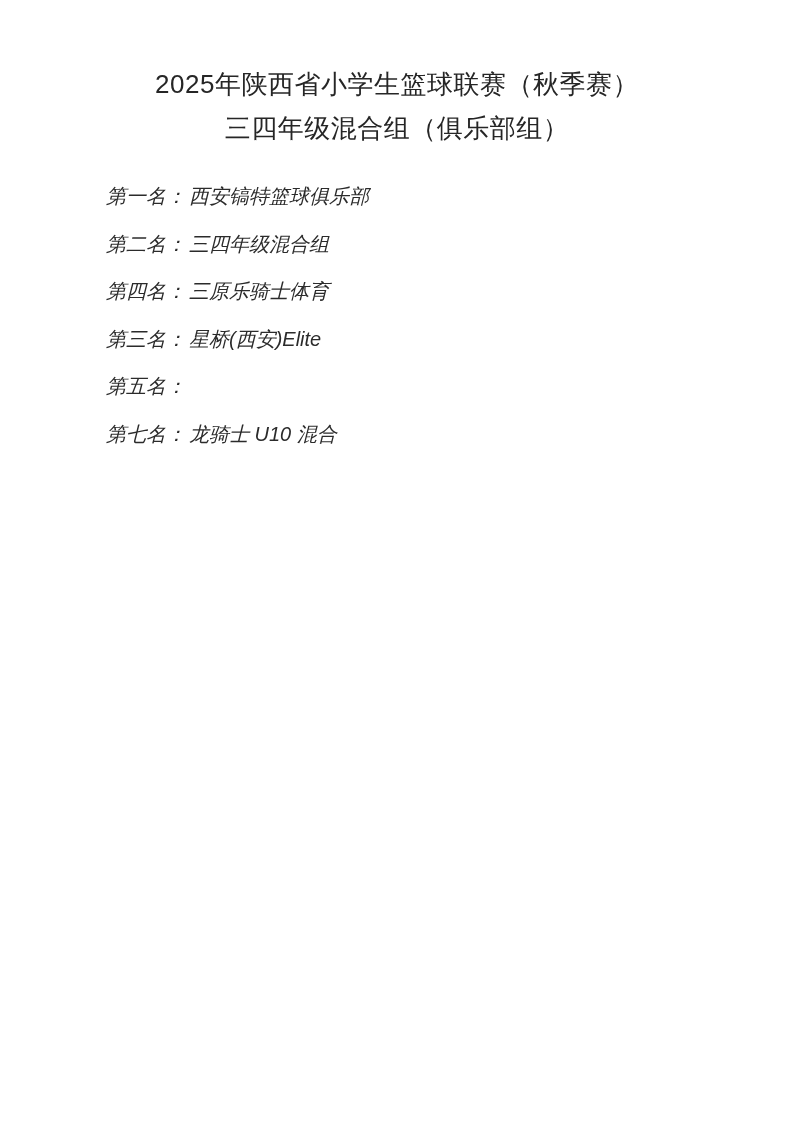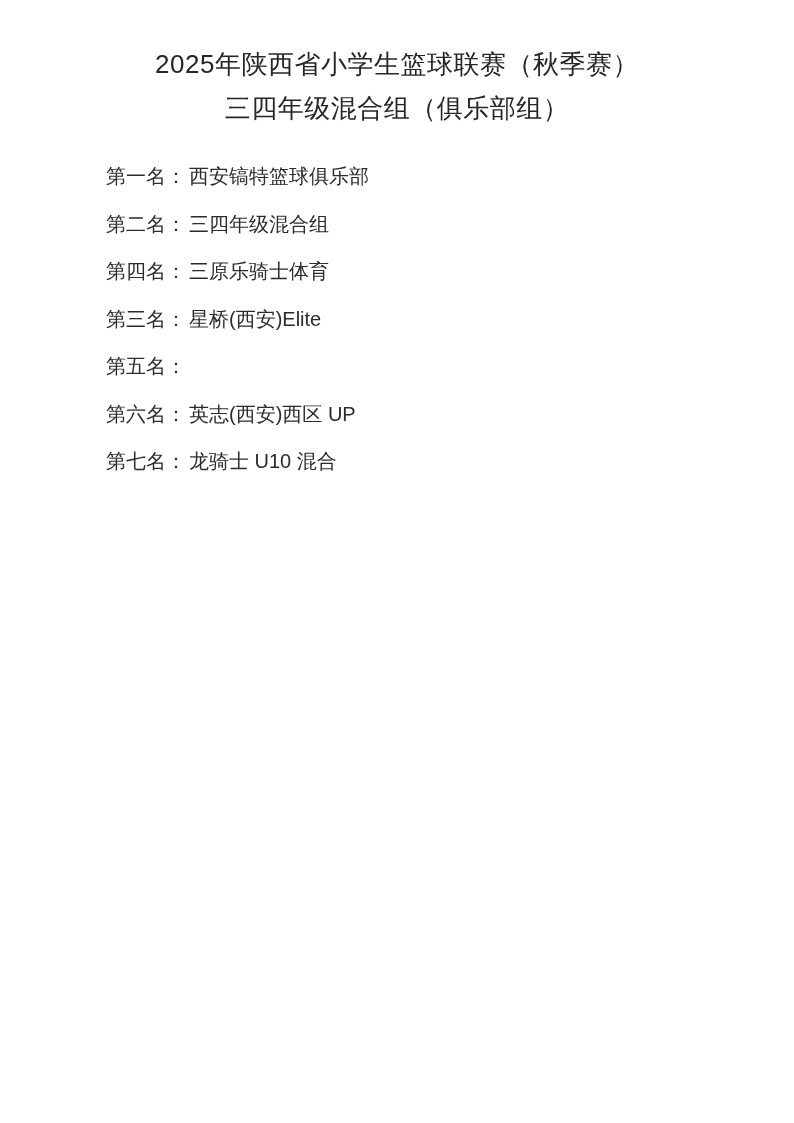--- a/index.html
+++ b/index.html
@@ -14,34 +14,35 @@
       color: #2b2b2b;
     }
     .page {
       position: relative;
       width: 794px;
       height: 1123px;
       overflow: hidden;
       background: #ffffff;
     }
     .title-block {
-      padding-top: 42px;
+      padding-top: 62px;
       text-align: center;
     }
     .title-line {
       font-size: 26px;
       line-height: 44px;
       font-weight: 500;
       color: #262626;
       letter-spacing: 0.5px;
     }
     .rank-list {
       list-style: none;
       margin: 23px 0 0 106px;
       padding: 0;
+      font-style: italic;
     }
     .rank-item {
       height: 47.5px;
       display: flex;
       align-items: center;
       font-size: 20px;
       line-height: 21px;
       color: #2b2b2b;
       white-space: pre;
     }
@@ -77,22 +78,18 @@
       <span class="team-name">三原乐骑士体育</span>
     </li>
     <li class="rank-item">
       <span class="rank-label">第三名：</span>
       <span class="team-name">星桥(西安)Elite</span>
     </li>
     <li class="rank-item">
       <span class="rank-label">第五名：</span>
     </li>
     <li class="rank-item">
-      <span class="rank-label">第六名：</span>
-      <span class="team-name">英志(西安)西区 UP</span>
-    </li>
-    <li class="rank-item">
       <span class="rank-label">第七名：</span>
       <span class="team-name">龙骑士 U10 混合</span>
     </li>
   </ul>
 
 </div>
 
 </body></html>

